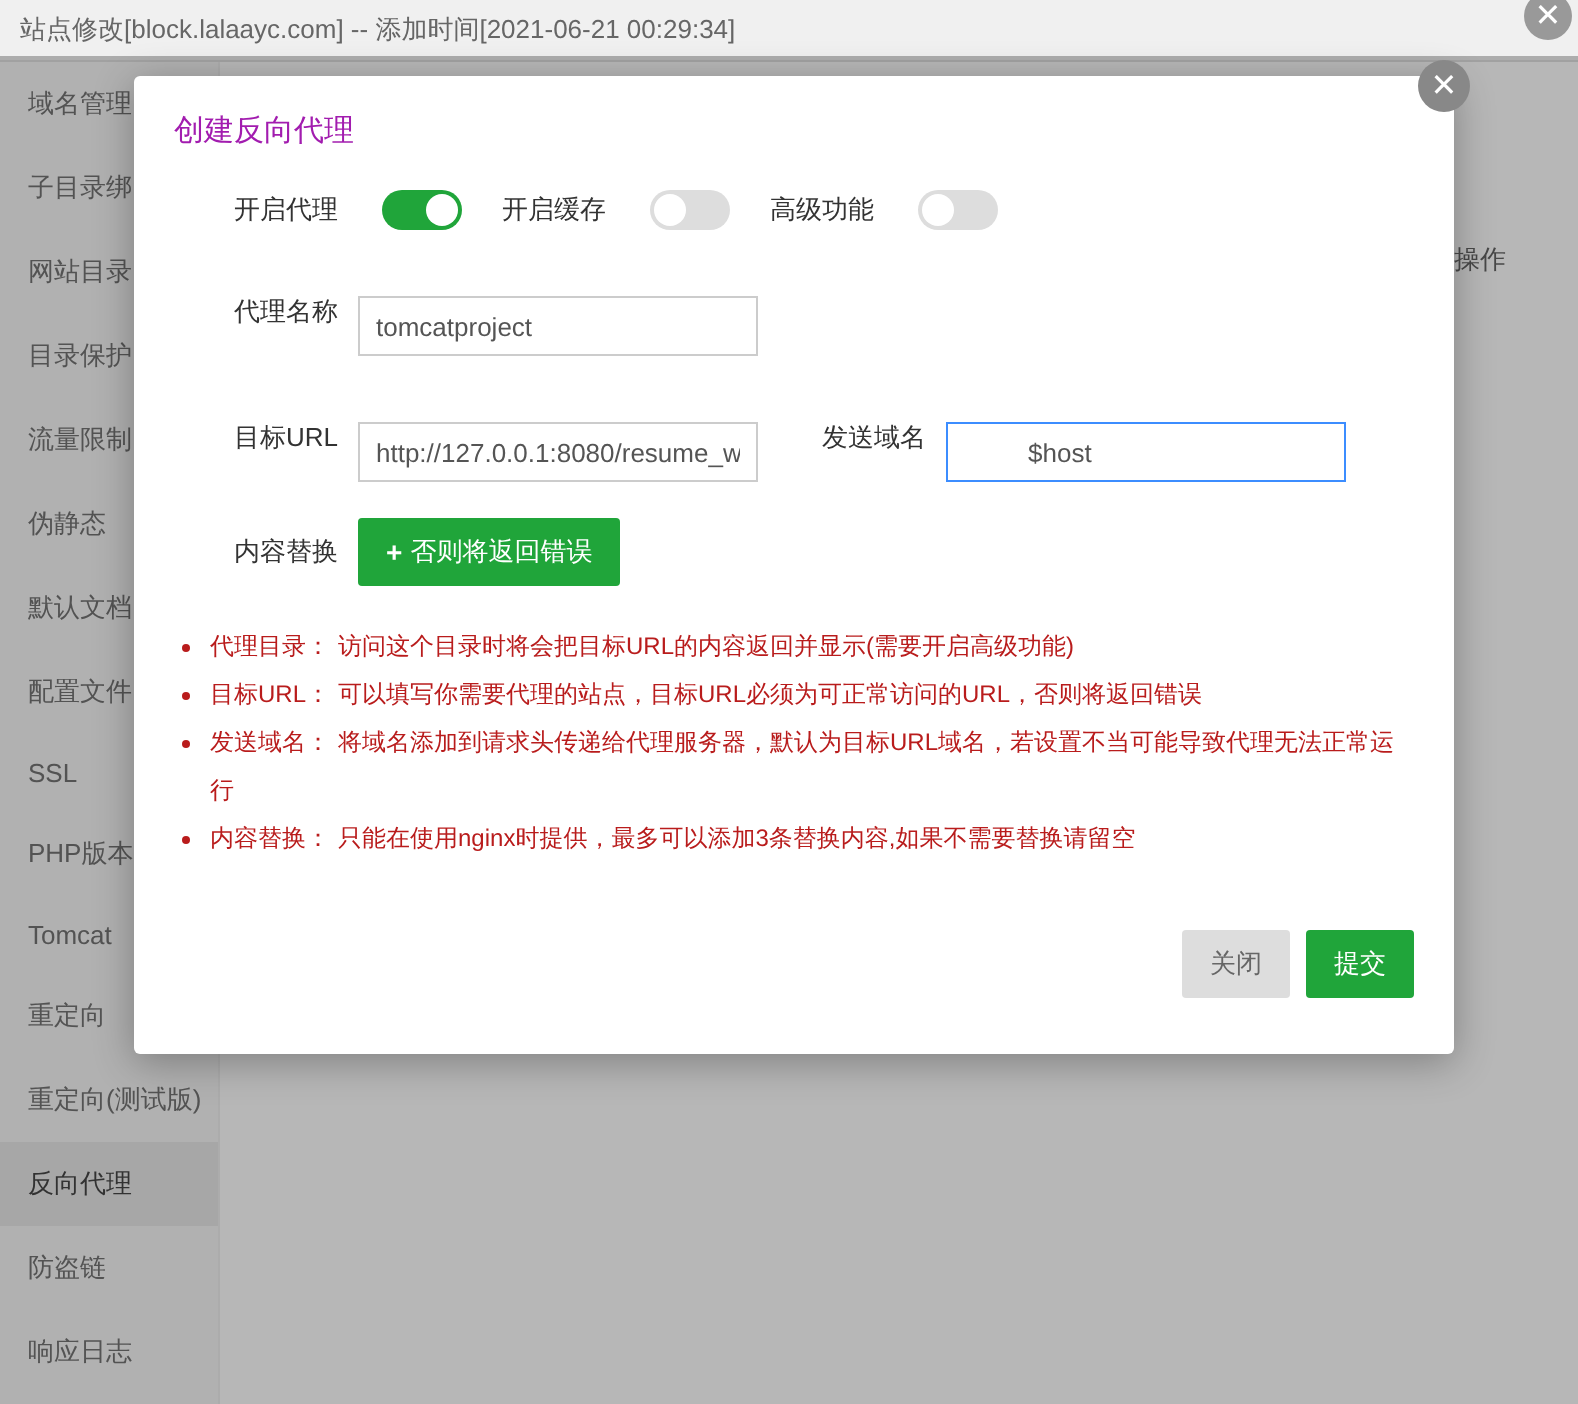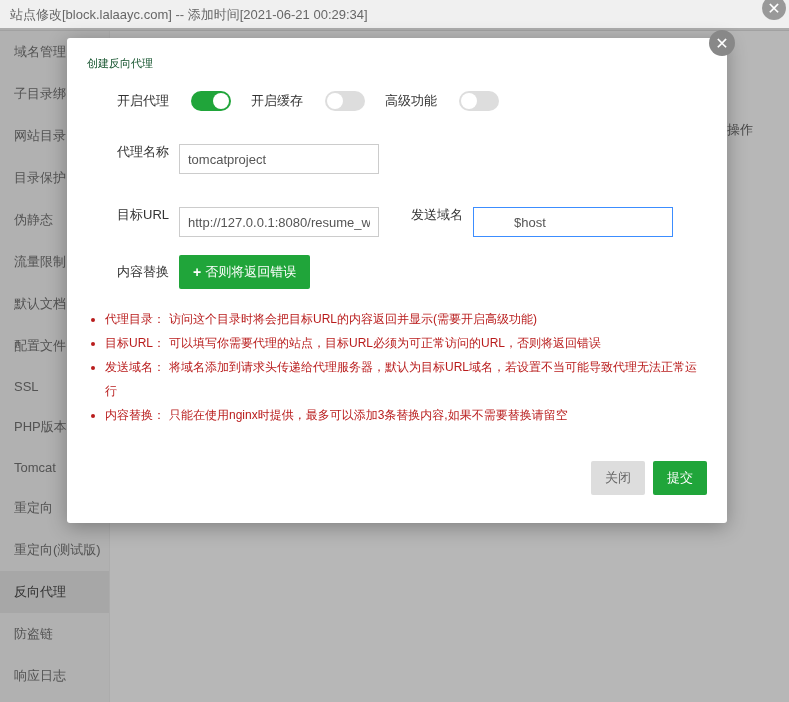--- a/index.html
+++ b/index.html
@@ -12,21 +12,21 @@
     .sidebar { width: 110px; background: #f6f6f6; border-right: 1px solid #eee; }
     .sidebar-item { padding: 12px 14px; color: #666; cursor: pointer; white-space: nowrap; overflow: hidden; }
     .sidebar-item.active { background: #e6e6e6; color: #333; }
     .content { flex: 1; background: #fff; position: relative; }
     .action-col { position: absolute; right: 36px; top: 90px; }
     
     .overlay { position: absolute; left: 0; top: 28px; width: 100%; height: calc(100% - 28px); background: rgba(50,50,50,0.35); }
     
     .dialog { position: absolute; left: 67px; top: 10px; width: 660px; background: #fff; border-radius: 3px; box-shadow: 0 4px 20px rgba(0,0,0,0.3); }
     .dialog-close { position: absolute; right: -8px; top: -8px; width: 26px; height: 26px; border-radius: 50%; background: #888; color: #fff; display: flex; align-items: center; justify-content: center; cursor: pointer; font-size: 16px; }
-    .dialog-title { padding: 18px 20px 10px 20px; font-size: 11px; color: #14532d; }
+    .dialog-title { padding: 18px 20px 10px 20px; font-size: 15px; color: #a21caf; }
     .dialog-body { padding: 10px 20px 0 50px; }
     
     .form-row { display: flex; align-items: center; margin-bottom: 18px; }
     .form-row.toggles { gap: 20px; }
     .form-label { width: 62px; color: #333; flex-shrink: 0; text-align: justify; }
     .toggle-group { display: flex; align-items: center; gap: 12px; }
     .toggle { width: 40px; height: 20px; border-radius: 10px; position: relative; cursor: pointer; }
     .toggle.on { background: #20a53a; }
     .toggle.off { background: #ddd; }
     .toggle::after { content: ""; position: absolute; width: 16px; height: 16px; border-radius: 50%; background: #fff; top: 2px; }
@@ -56,22 +56,22 @@
   <span>站点修改[block.lalaayc.com] -- 添加时间[2021-06-21 00:29:34]</span>
   <div class="outer-close">✕</div>
 </div>
 
 <div class="main-row">
   <div class="sidebar">
       <div class="sidebar-item">域名管理</div>
       <div class="sidebar-item">子目录绑</div>
       <div class="sidebar-item">网站目录</div>
       <div class="sidebar-item">目录保护</div>
+      <div class="sidebar-item">流量限制</div>
       <div class="sidebar-item">伪静态</div>
-      <div class="sidebar-item">流量限制</div>
       <div class="sidebar-item">默认文档</div>
       <div class="sidebar-item">配置文件</div>
       <div class="sidebar-item">SSL</div>
       <div class="sidebar-item">PHP版本</div>
       <div class="sidebar-item">Tomcat</div>
       <div class="sidebar-item">重定向</div>
       <div class="sidebar-item">重定向(测试版)</div>
       <div class="sidebar-item active">反向代理</div>
       <div class="sidebar-item">防盗链</div>
       <div class="sidebar-item">响应日志</div>

